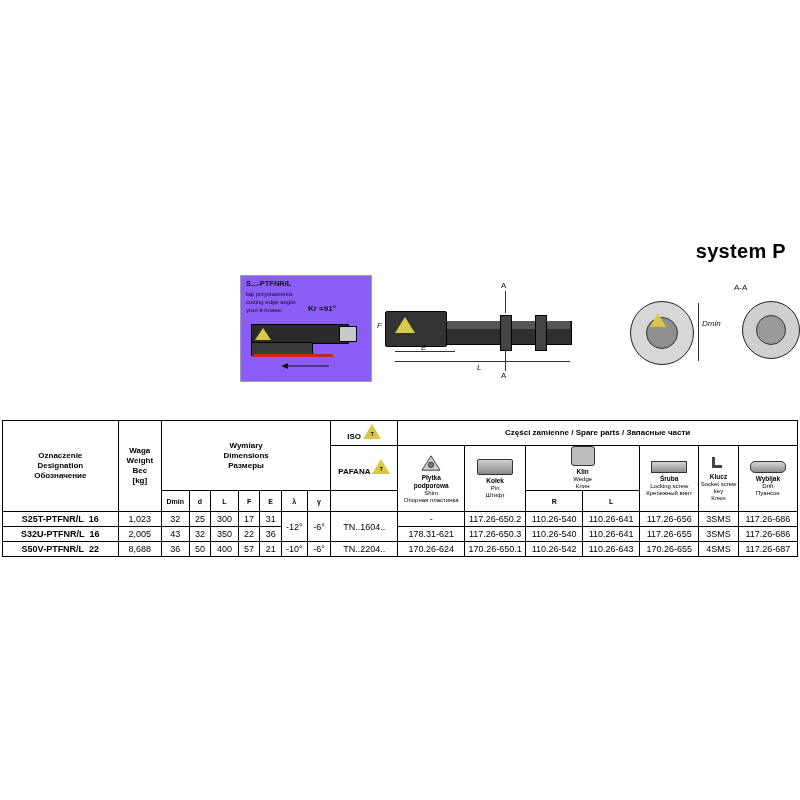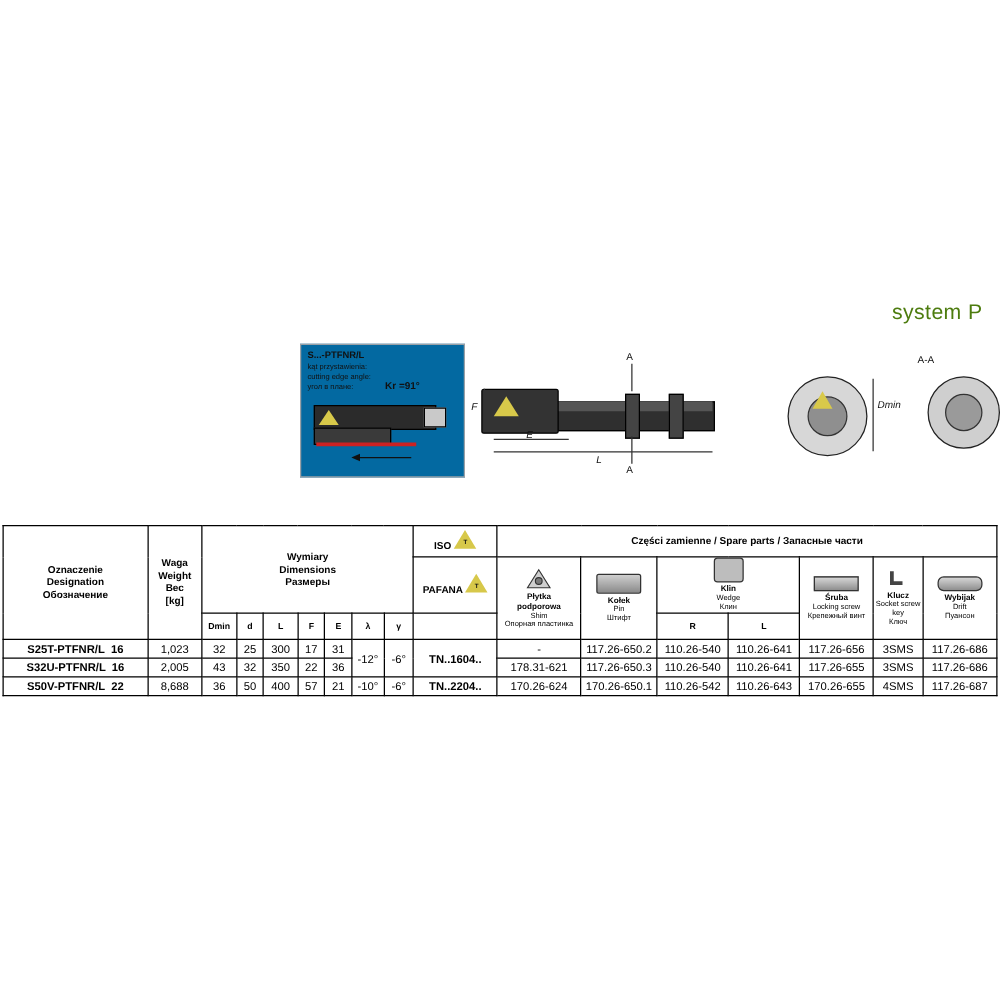--- a/index.html
+++ b/index.html
@@ -8,30 +8,30 @@
     font-family:"Liberation Sans", sans-serif;
     color:#111;
     position:relative;
     overflow:hidden;
   }
   .page{position:absolute;left:0;top:0;width:800px;height:800px;}
 
   
   .system-p{
     position:absolute;right:14px;top:240px;
-    font-size:17px;font-weight:normal;letter-spacing:.3px;color:#4d7c0f;
+    font-size:20px;font-weight:bold;letter-spacing:.3px;color:#000000;
   }
 
   
   .diagram{
     position:absolute;left:240px;top:275px;width:560px;height:120px;
   }
   .note-box{
     position:absolute;left:0;top:0;width:130px;height:105px;
-    border:1px solid #9aa0a6;background:#0369a1;
+    border:1px solid #9aa0a6;background:#8b5cf6;
   }
   .note-box .ttl{
     position:absolute;left:5px;top:3px;font-size:7.5px;font-weight:bold;color:#111;
   }
   .note-box .sub{
     position:absolute;left:5px;top:14px;font-size:6px;line-height:8px;color:#111;
   }
   .note-box .kappa{
     position:absolute;left:67px;top:28px;font-size:8px;font-weight:bold;
   }
@@ -69,21 +69,21 @@
   .tbl{
     position:absolute;left:2px;top:420px;width:796px;
     border:1px solid #000;border-collapse:collapse;
     font-size:8px;color:#000;background:#fff;
   }
   .tbl td,.tbl th{border:1px solid #000;padding:0;text-align:center;vertical-align:middle;}
   .hdr{font-weight:bold;line-height:10px;padding:2px 1px;}
   .hdr-sm{font-size:7px;font-weight:bold;line-height:9px;}
   .row td{height:14px;font-size:9px;}
   .desig{text-align:left;padding-left:4px;font-weight:bold;font-size:9.5px;}
-  .iso-cell{font-size:8px;font-weight:bold;}
+  .iso-cell{font-size:8px;font-weight:normal;}
   .tri-yellow{
     display:inline-block;width:0;height:0;
     border-left:9px solid transparent;border-right:9px solid transparent;
     border-bottom:15px solid #d7c84a;position:relative;
   }
   .tri-label{position:absolute;left:-7px;top:5px;width:14px;text-align:center;font-size:5px;color:#111;}
   .icon-cell{padding:2px 0;}
   .shim-ico{display:inline-block;width:22px;height:18px;}
   .pin-ico{display:inline-block;width:34px;height:14px;background:linear-gradient(180deg,#cfcfcf,#8a8a8a);border:1px solid #333;border-radius:2px;}
   .wedge-ico{display:inline-block;width:22px;height:18px;border:1px solid #333;background:#bdbdbd;border-radius:3px;}

